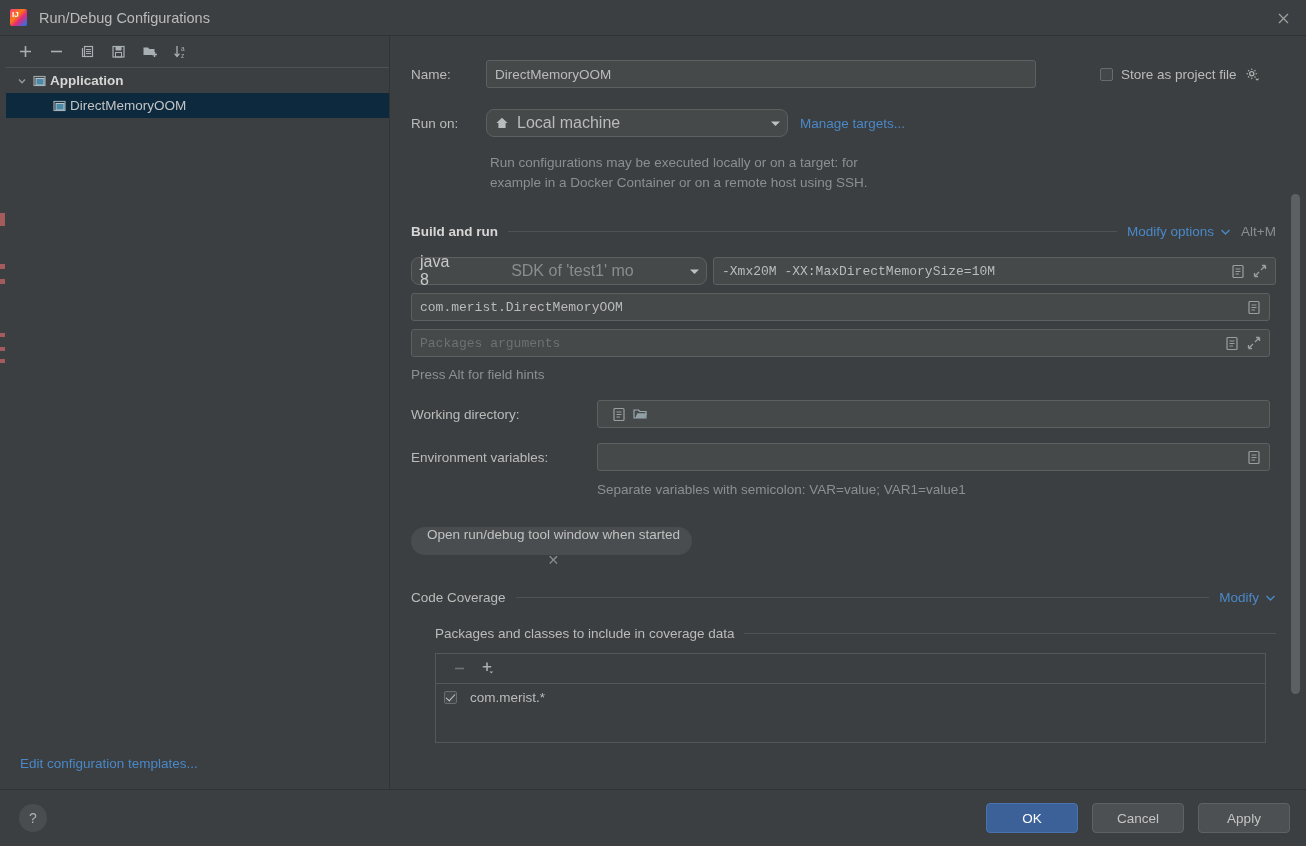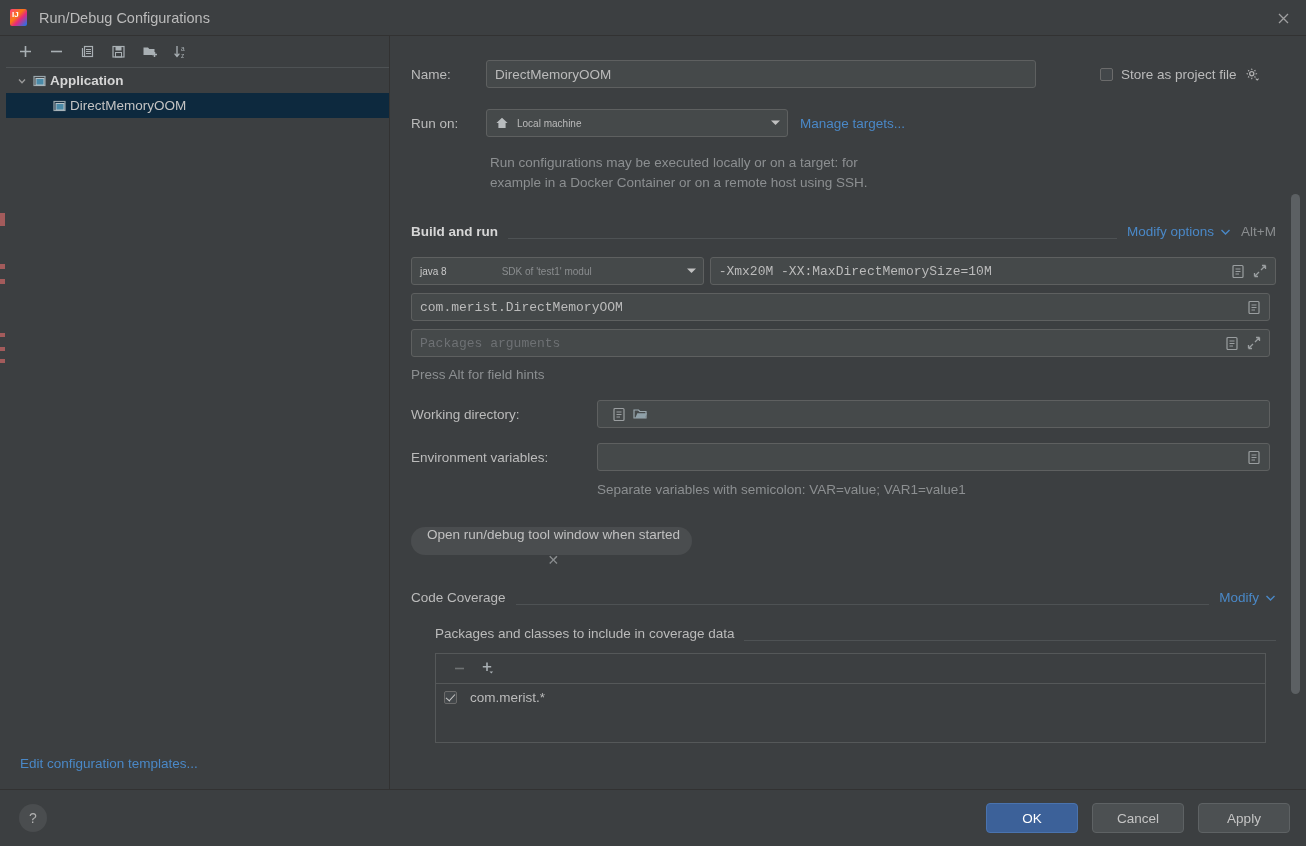--- a/index.html
+++ b/index.html
@@ -112,29 +112,29 @@
   .checkbox-sq.checked::after {
     content: ""; position: absolute; left: 3px; top: 0px;
     width: 4px; height: 8px; border: solid #c8c8c8;
     border-width: 0 1.6px 1.6px 0; transform: rotate(42deg);
   }
 
   .link { color: #4a88c7; cursor: pointer; }
   .hint { color: #8c8f91; font-size: 13.5px; line-height: 20px; }
 
   .combo {
-    background: #45494a; border: 1px solid #5e6060; border-radius: 3px;
+    background: #45494a; border: 1px solid #5e6060; border-radius: 8px;
     height: 28px; display: inline-flex; align-items: center;
-    padding: 0 6px 0 8px; cursor: pointer; color: #bbbbbb; font-size: 10px;
+    padding: 0 6px 0 8px; cursor: pointer; color: #bbbbbb; font-size: 16px;
   }
   .combo .arrow { margin-left: auto; padding-left: 8px; }
 
   .sec-title { color: #d6d6d6; font-weight: bold; font-size: 13.5px; }
 
-  .separator-row { display: flex; align-items: flex-end; gap: 10px; }
+  .separator-row { display: flex; align-items: center; gap: 10px; }
   .sep-line { flex: 1; height: 1px; background: #4e5254; }
 
   .chip {
     display: inline-flex; align-items: center; gap: 10px;
     background: #4a4d4f; border-radius: 14px; height: 28px;
     padding: 0 12px 0 16px; color: #c0c0c0; font-size: 13.5px; cursor: pointer; flex-direction: column;
   }
   .chip .x { color: #8a8d8f; font-size: 14px; }
 
   .cov-box {

